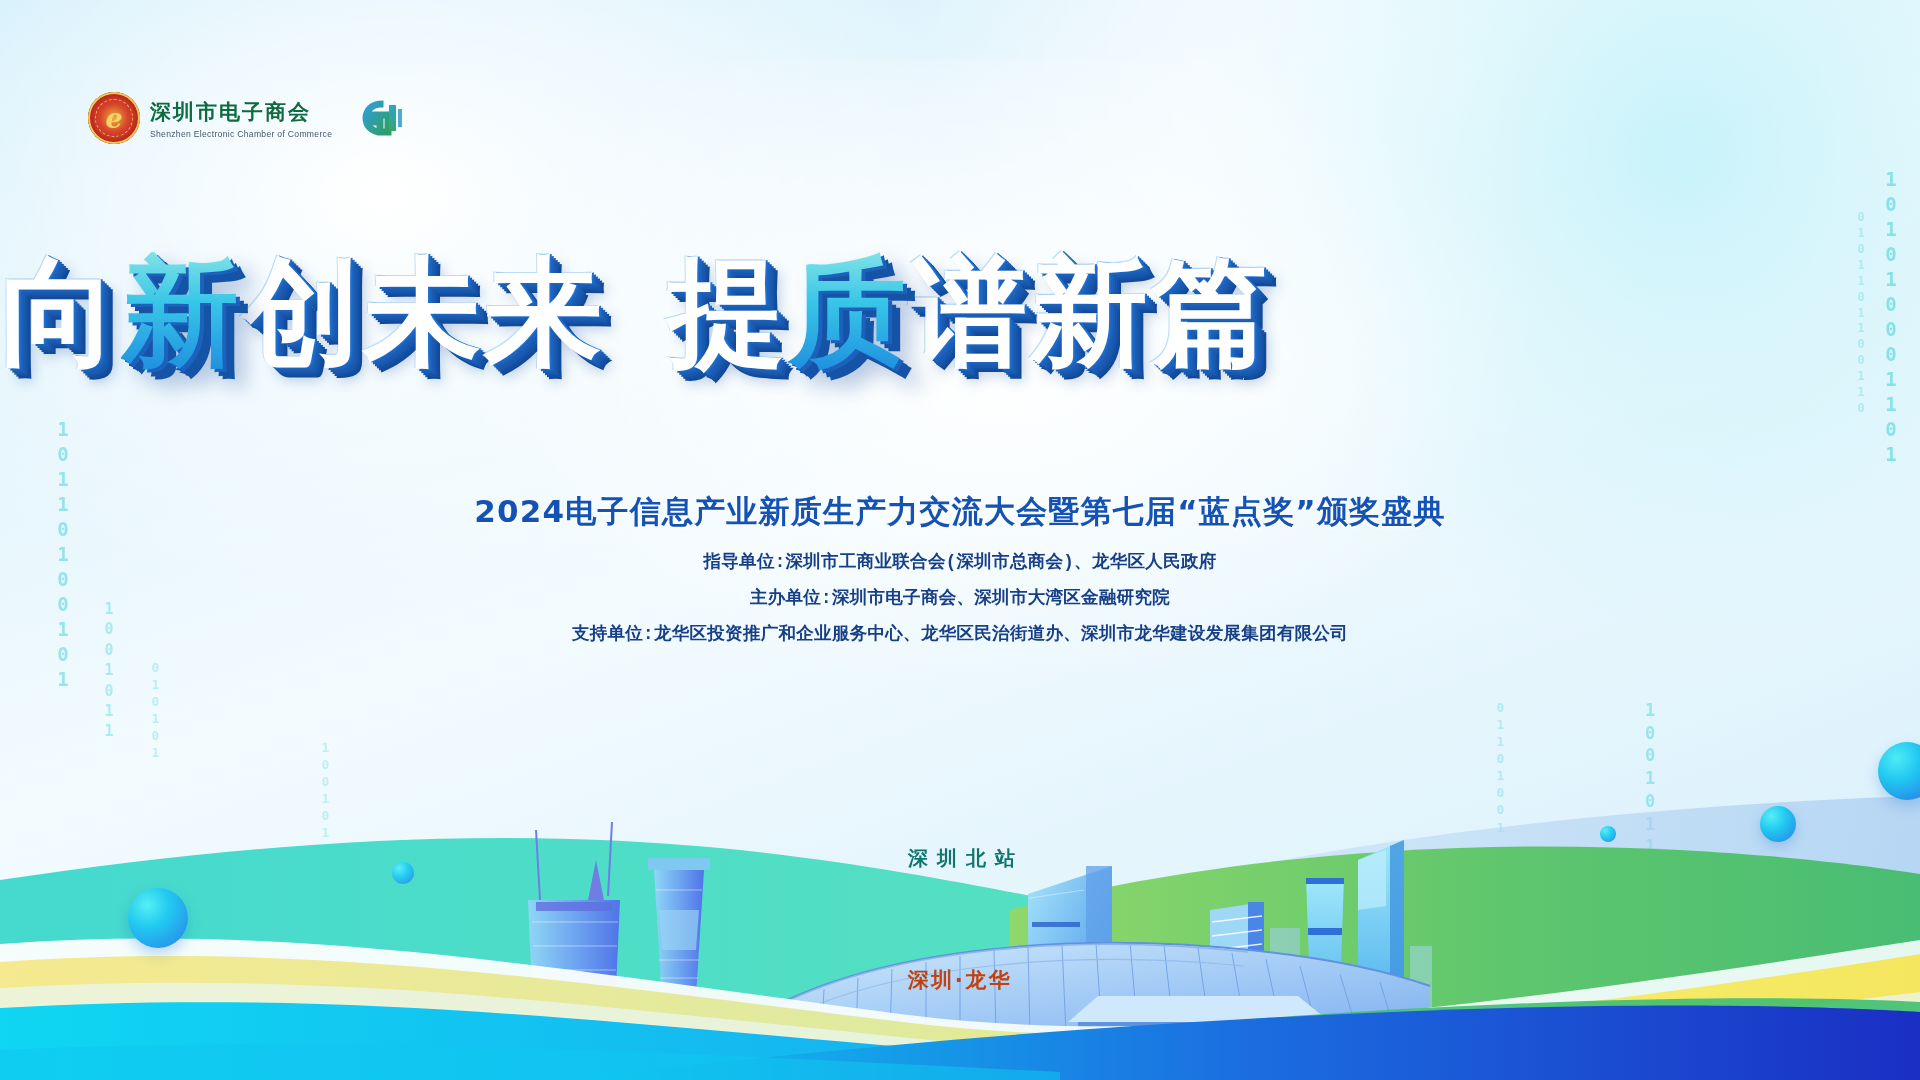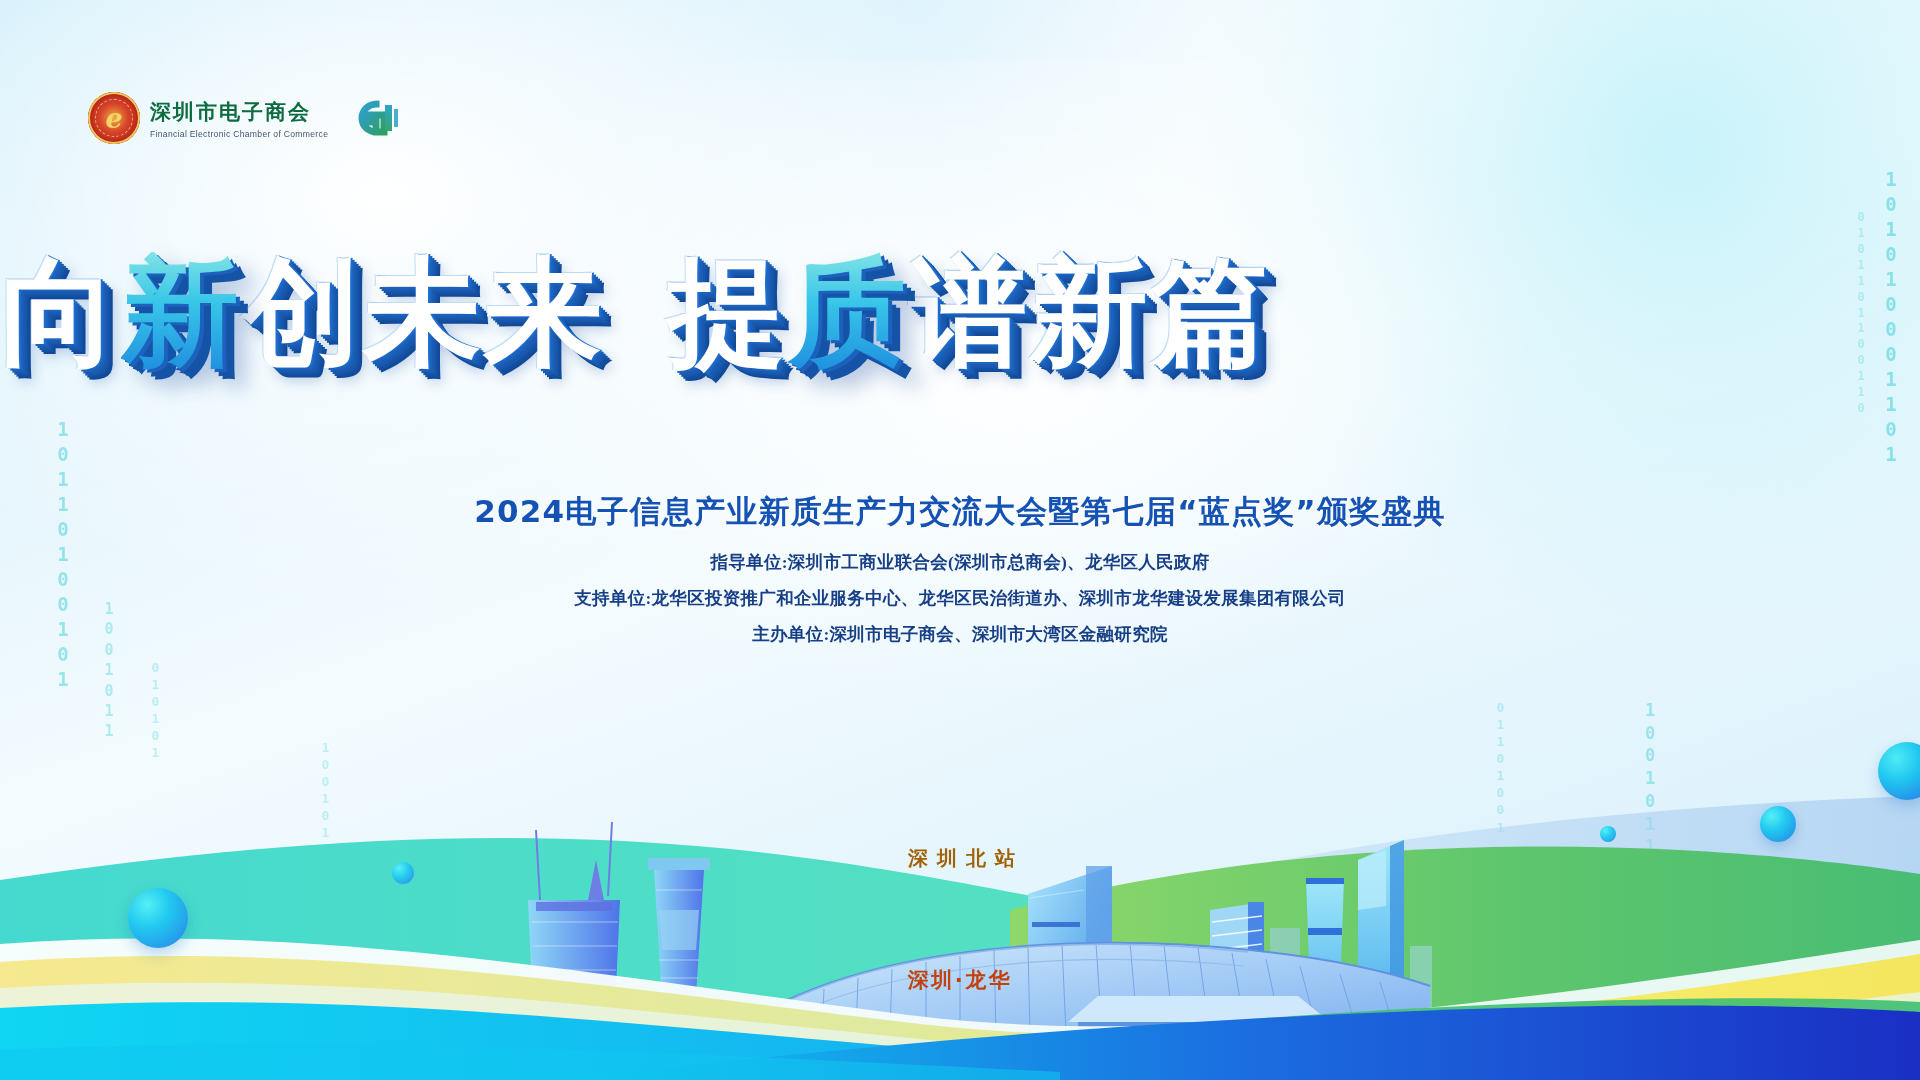--- a/index.html
+++ b/index.html
@@ -62,30 +62,30 @@
   .hl-gap{ display:inline-block; width:62px; }
 
   
   .subtitle{ position:absolute; left:0; right:0; top:455px; text-align:center;
     font-family:"DejaVu Sans","Liberation Sans",sans-serif;
     font-size:31px; font-weight:700; letter-spacing:1.2px; white-space:nowrap;
     color:#1453b4; text-shadow:0 1px 0 #ffffff, 1px 2px 2px rgba(255,255,255,.9);margin-top:36px; }
 
   
   .orgs{ position:absolute; left:0; right:0; top:545px; text-align:center; }
-  .org-line{ font-family:Liberation Serif, serif;
+  .org-line{ font-family:Liberation Mono, monospace;
     font-size:17.5px; font-weight:700; color:#173f86; letter-spacing:.3px;
     line-height:2.05; white-space:nowrap; }
 
   
   .scene{ position:absolute; left:0; bottom:0; width:1920px; height:470px; }
   .scene svg{ display:block; width:1920px; height:470px; }
 
   .station-label{ position:absolute; left:908px; top:845px; font-size:20px; font-weight:700;
-    color:#a16207; letter-spacing:9px; font-family:"DejaVu Sans","Liberation Sans",sans-serif;
+    color:#0f766e; letter-spacing:9px; font-family:"DejaVu Sans","Liberation Sans",sans-serif;
     white-space:nowrap; }
   .city-label{ position:absolute; left:0; right:0; top:966px; text-align:center;
     font-size:21px; font-weight:700; color:#c2410c; letter-spacing:2.5px;
     font-family:"DejaVu Sans","Liberation Sans",sans-serif; white-space:nowrap; }
 
   .sphere{ position:absolute; border-radius:50%; }
 </style>
 </head>
 <body>
 
@@ -105,21 +105,21 @@
   <div class="binary" style="left:318px; top:740px; font-size:13px; opacity:.28;">1001010</div>
 
   <div class="logo-row">
 
     <div class="logo-block">
       <div class="seal">
         <div class="seal-e">e</div>
       </div>
       <div class="logo-text">
         <div class="logo-cn">深圳市电子商会</div>
-        <div class="logo-en">Financial Electronic Chamber of Commerce</div>
+        <div class="logo-en">Shenzhen Electronic Chamber of Commerce</div>
       </div>
     </div>
 
     <div class="logo-block">
       <div class="gbi-mark">
         <svg viewBox="0 0 46 40" width="46" height="40" aria-hidden="true">
           <defs>
             <linearGradient id="gbiG" x1="0" y1="0" x2="1" y2="1">
               <stop offset="0" stop-color="#2f9fd6"></stop>
                 <stop offset="1" stop-color="#2f9e63"></stop>
@@ -139,22 +139,22 @@
   </div>
 
   <div class="headline">
     <span class="hl-w">向</span><span class="hl-a">新</span><span class="hl-w">创未来</span><span class="hl-gap"></span><span class="hl-w">提</span><span class="hl-a">质</span><span class="hl-w">谱新篇</span>
   </div>
 
   <div class="subtitle">2024电子信息产业新质生产力交流大会暨第七届“蓝点奖”颁奖盛典</div>
 
   <div class="orgs">
     <div class="org-line">指导单位:深圳市工商业联合会(深圳市总商会)、龙华区人民政府</div>
+    <div class="org-line">主办单位:深圳市电子商会、深圳市大湾区金融研究院</div>
     <div class="org-line">支持单位:龙华区投资推广和企业服务中心、龙华区民治街道办、深圳市龙华建设发展集团有限公司</div>
-    <div class="org-line">主办单位:深圳市电子商会、深圳市大湾区金融研究院</div>
   </div>
 
   <div class="scene">
     <svg viewBox="0 0 1920 470" preserveAspectRatio="none" aria-hidden="true">
       <defs>
         <linearGradient id="hillTeal" x1="0" y1="0" x2="1" y2="0">
           <stop offset="0" stop-color="#45d9cf"></stop>
             <stop offset="1" stop-color="#55e0c0"></stop>
         </linearGradient>
         <linearGradient id="hillGreen" x1="0" y1="0" x2="1" y2="0">

